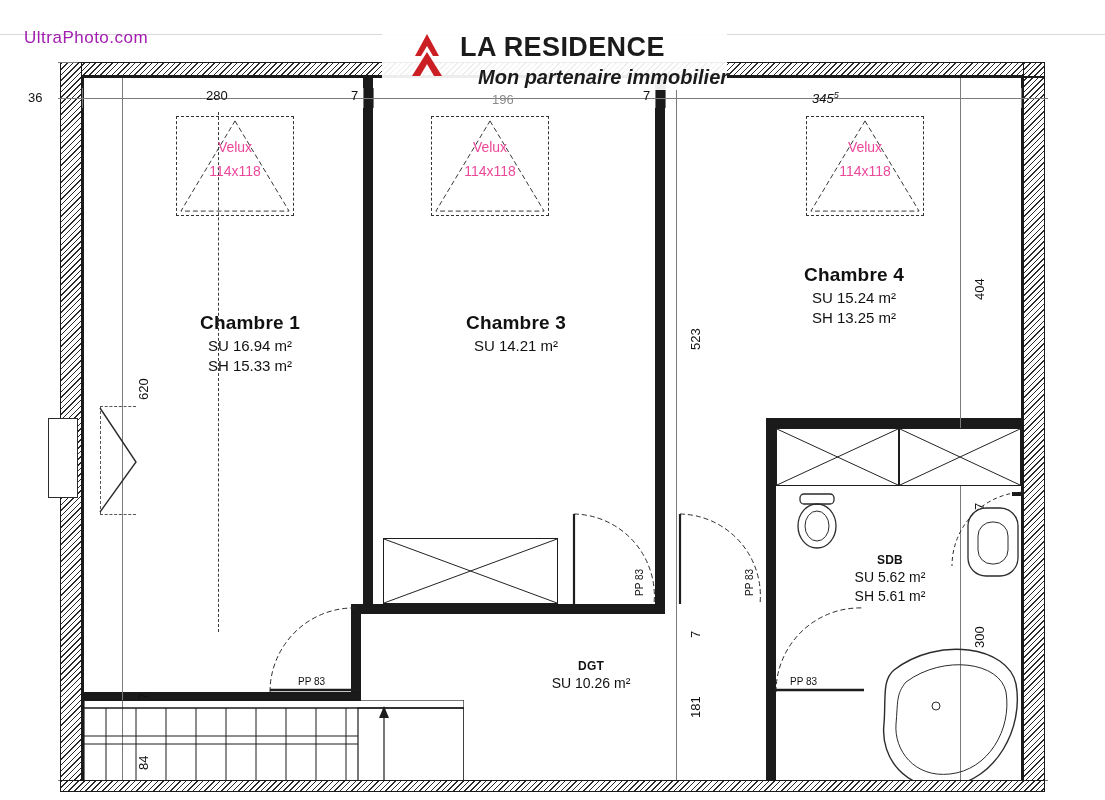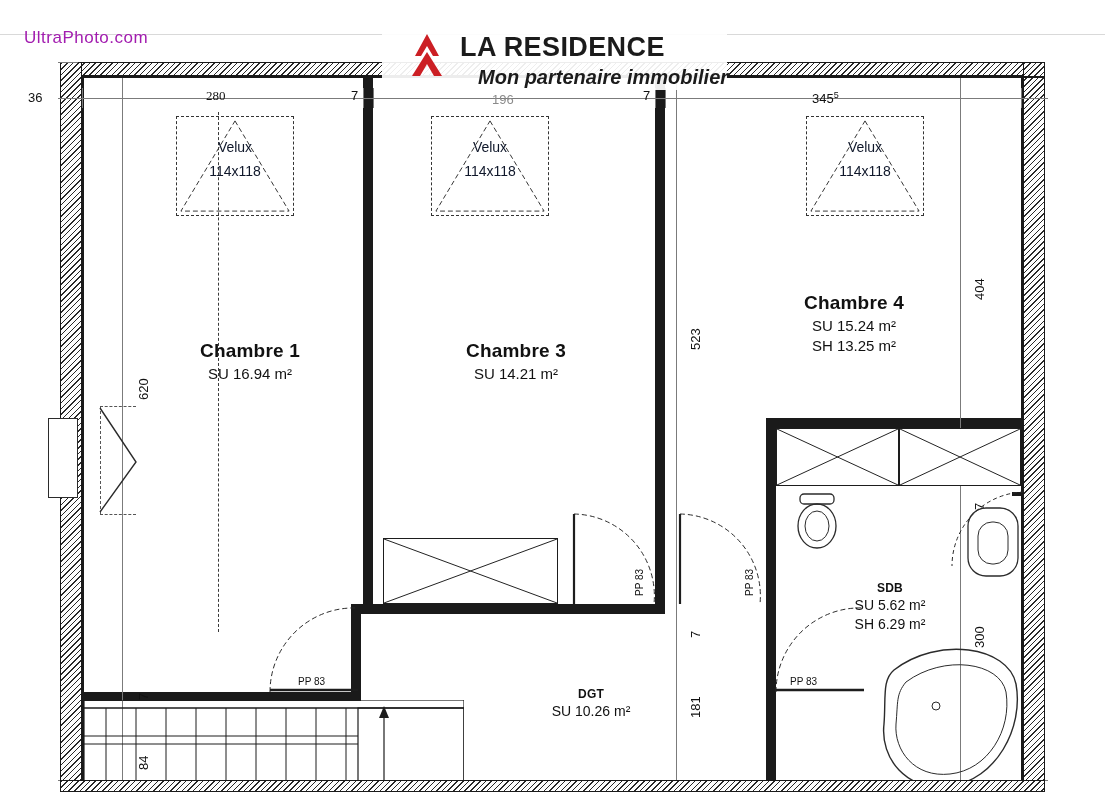--- a/index.html
+++ b/index.html
@@ -51,21 +51,20 @@
     position: absolute;
     border-left: 1px dashed #3a3a3a;
   }
   
   .room {
     position: absolute;
     text-align: center;
     color: #111;
     line-height: 1.35;
     white-space: nowrap;
-    margin-top: 28px;
   }
   .room .rname {
     font-size: 19px;
     font-weight: bold;
     letter-spacing: .2px;
   }
   .room .rsu, .room .rsh {
     font-size: 15px;
   }
   .room.small .rname { font-size: 12px; }
@@ -87,21 +86,21 @@
     position: absolute;
     border: 1px dashed #333;
     box-sizing: border-box;
   }
   .velux .vlabel {
     position: absolute;
     left: 0;
     right: 0;
     text-align: center;
     font-size: 14px;
-    color: #0f172a;
+    color: #ec4899;
   }
   .velux .vname { top: 22px; }
   .velux .vsize { top: 46px; }
   .tri {
     position: absolute;
     left: 0; top: 0;
     width: 100%; height: 100%;
   }
   .pp {
     position: absolute;
@@ -211,25 +210,25 @@
 
   <div class="greyline" style="left:58px; top:98px; width:990px; height:1px;"></div>
   <div class="greyline" style="left:82px; top:88px; width:1px; height:20px;"></div>
   <div class="greyline" style="left:363px; top:88px; width:1px; height:20px;"></div>
   <div class="greyline" style="left:373px; top:88px; width:1px; height:20px;"></div>
   <div class="greyline" style="left:655px; top:88px; width:1px; height:20px;"></div>
   <div class="greyline" style="left:665px; top:88px; width:1px; height:20px;"></div>
   <div class="greyline" style="left:1021px; top:88px; width:1px; height:20px;"></div>
 
   <div class="dim" style="left:28px; top:90px;">36</div>
-  <div class="dim" style="left:206px; top:88px;font-family:Liberation Serif, serif;">280</div>
+  <div class="dim" style="left:206px; top:88px;">280</div>
   <div class="dim" style="left:351px; top:88px;">7</div>
   <div class="dim grey" style="left:492px; top:92px;">196</div>
   <div class="dim" style="left:643px; top:88px;">7</div>
-  <div class="dim" style="left:812px; top:90px;"><span>345</span><sup style="font-size:9px">5</sup></div>
+  <div class="dim" style="left:812px; top:90px;font-style:italic;"><span>345</span><sup style="font-size:9px">5</sup></div>
 
   <div class="dim v" style="left:136px; top:400px;">620</div>
   <div class="dim v" style="left:136px; top:700px;">7</div>
   <div class="dim v" style="left:136px; top:770px;">84</div>
 
   <div class="dim v" style="left:688px; top:350px;">523</div>
   <div class="dim v" style="left:688px; top:638px;">7</div>
   <div class="dim v" style="left:688px; top:718px;">181</div>
 
   <div class="dim v" style="left:972px; top:300px;">404</div>
@@ -264,37 +263,38 @@
     <svg class="tri" viewBox="0 0 118 100" preserveAspectRatio="none">
       <polygon points="59,4 114,96 4,96" fill="none" stroke="#333" stroke-width="1" stroke-dasharray="5,3"></polygon>
     </svg>
     <div class="vlabel vname">Velux</div>
     <div class="vlabel vsize">114x118</div>
   </div>
 
   <div class="room" style="left:140px; top:310px; width:220px;">
     <div class="rname">Chambre 1</div>
     <div class="rsu">SU 16.94 m²</div>
+    <div class="rsh">SH 15.33 m²</div>
   </div>
 
   <div class="room" style="left:406px; top:310px; width:220px;">
     <div class="rname">Chambre 3</div>
     <div class="rsu">SU 14.21 m²</div>
   </div>
 
   <div class="room" style="left:744px; top:262px; width:220px;">
     <div class="rname">Chambre 4</div>
     <div class="rsu">SU 15.24 m²</div>
     <div class="rsh">SH 13.25 m²</div>
   </div>
 
   <div class="room small" style="left:800px; top:552px; width:180px;">
     <div class="rname">SDB</div>
     <div class="rsu">SU 5.62 m²</div>
-    <div class="rsh">SH 6.29 m²</div>
+    <div class="rsh">SH 5.61 m²</div>
   </div>
 
   <div class="room small" style="left:496px; top:658px; width:190px;">
     <div class="rname">DGT</div>
     <div class="rsu">SU 10.26 m²</div>
   </div>
 
   <div class="fix" style="left:48px; top:418px; width:30px; height:80px; background:#fff;"></div>
   <div class="dash-v" style="left:100px; top:406px; height:108px;"></div>
   <div class="dash-h" style="left:100px; top:406px; width:36px;"></div>

